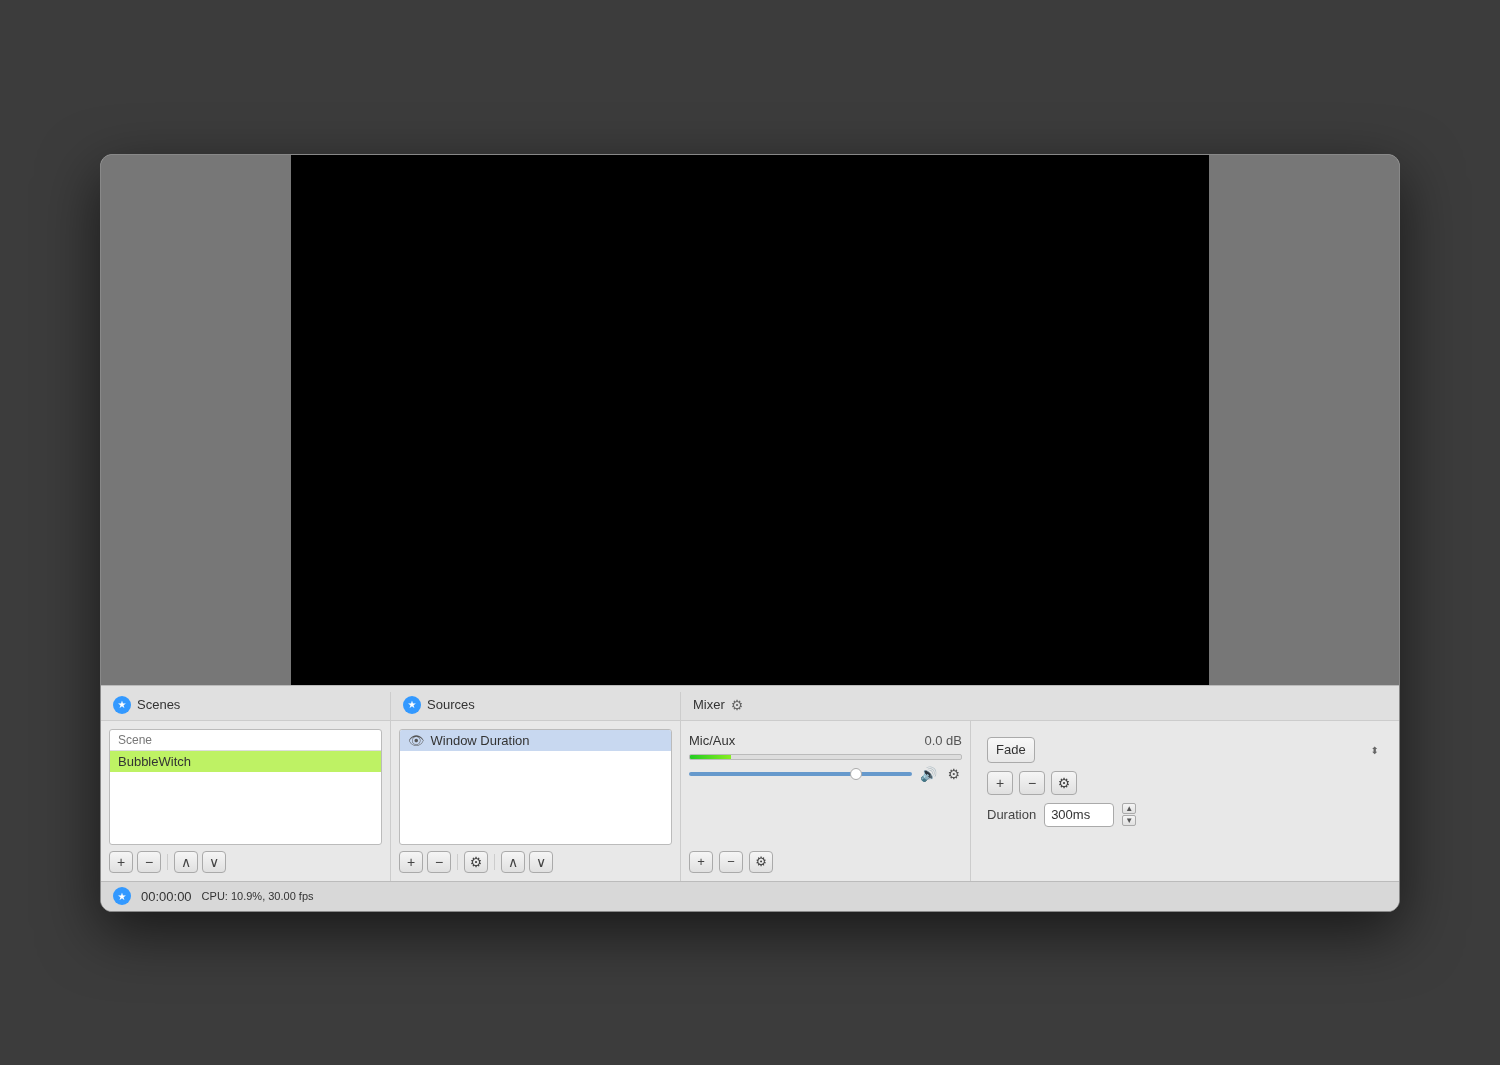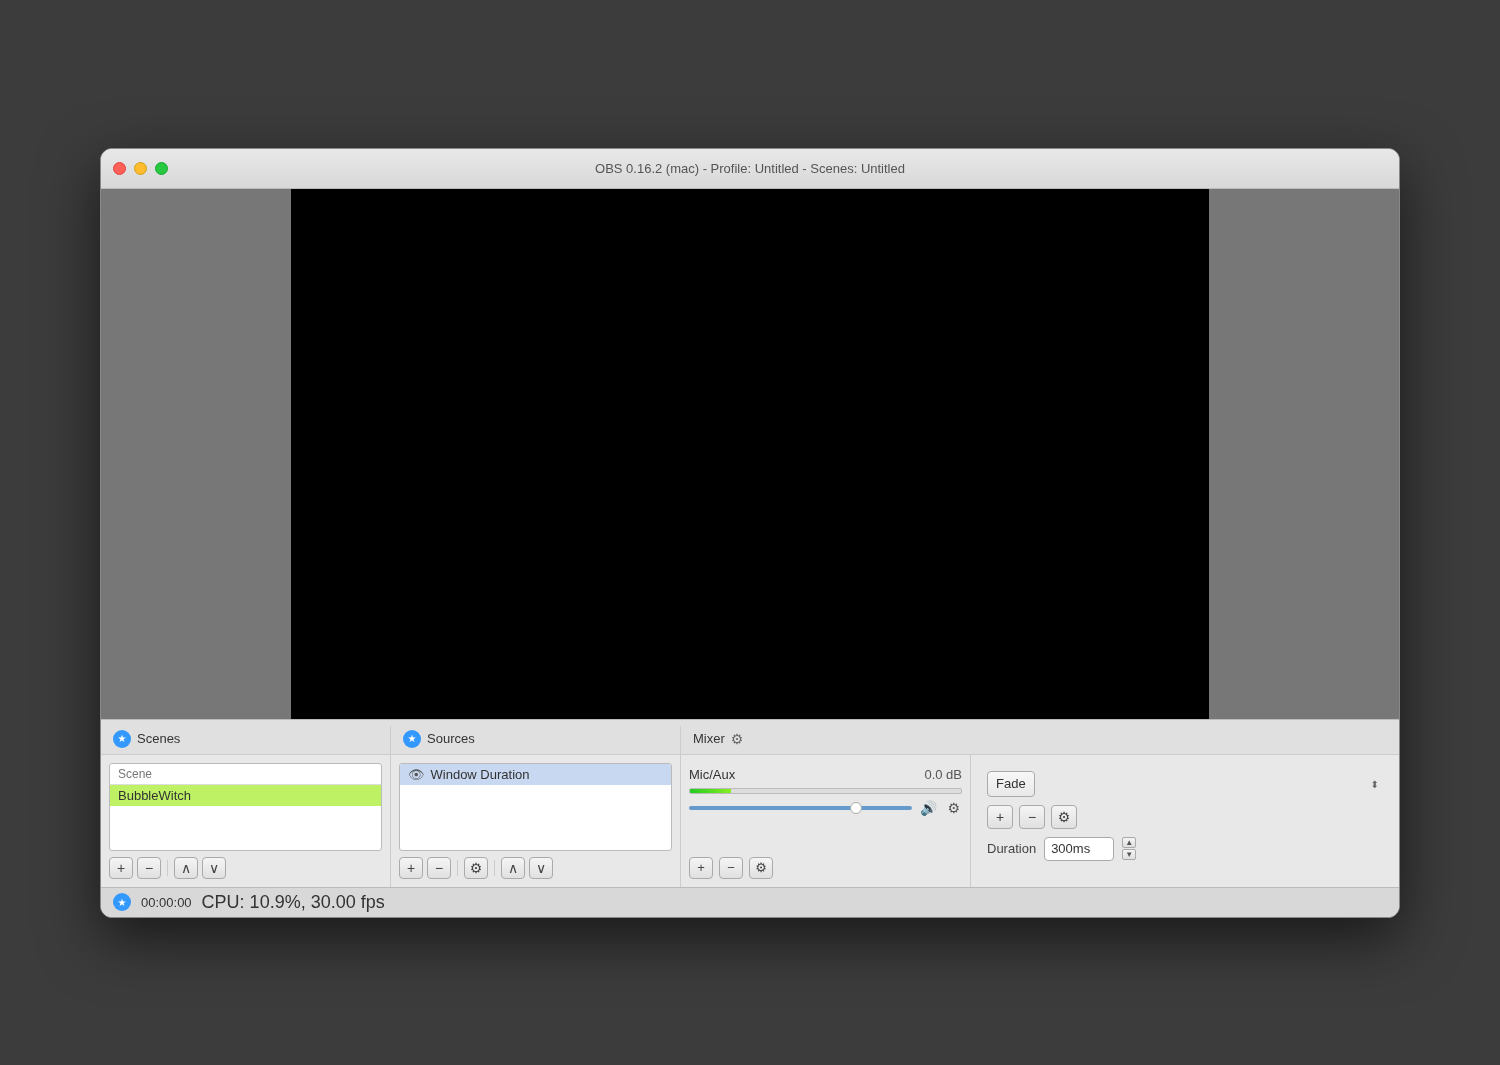--- a/index.html
+++ b/index.html
@@ -123,21 +123,21 @@
       cursor: pointer;
     }
     .scenes-header { width: 290px; }
     .sources-header { width: 290px; }
     .mixer-header { width: 290px; }
     .transitions-header { flex: 1; }
 
     
     .panel-content {
       display: flex;
-      height: 132px;
+      height: 160px;
     }
 
     .panel-section {
       border-right: 1px solid #ccc;
       display: flex;
       flex-direction: column;
       padding: 8px;
     }
     .panel-section:last-child { border-right: none; }
     .scenes-section { width: 290px; }
@@ -404,49 +404,41 @@
       background: #3399ff;
       border-radius: 50%;
       display: flex;
       align-items: center;
       justify-content: center;
       color: white;
       font-size: 10px;
       flex-shrink: 0;
     }
     .status-time { font-size: 13px; color: #333; }
-    .status-cpu  { font-size: 18px; color: #333; }
+    .status-cpu  { font-size: 11px; color: #333; }
 
     
     .eye-icon { font-size: 13px; color: #555; }
 
     .source-item {
       display: flex;
       align-items: center;
       gap: 6px;
       padding: 3px 8px;
       cursor: pointer;
       font-size: 13px;
       color: #333;
     }
     .source-item.selected { background: #c8d8f0; }
   </style>
 </head>
 <body>
 
 <div class="window">
 
-  <div class="titlebar">
-    <div class="titlebar-buttons">
-      <div class="tb-btn tb-close"></div>
-      <div class="tb-btn tb-min"></div>
-      <div class="tb-btn tb-max"></div>
-    </div>
-    <div class="titlebar-title">OBS 0.16.2 (mac) - Profile: Untitled - Scenes: Untitled</div>
-  </div>
 
   <div class="preview-area">
     <div class="preview-sidebar-left"></div>
     <div class="preview-canvas"></div>
     <div class="preview-sidebar-right"></div>
   </div>
 
   <div class="panels-area">
 
     <div class="panel-headers">

